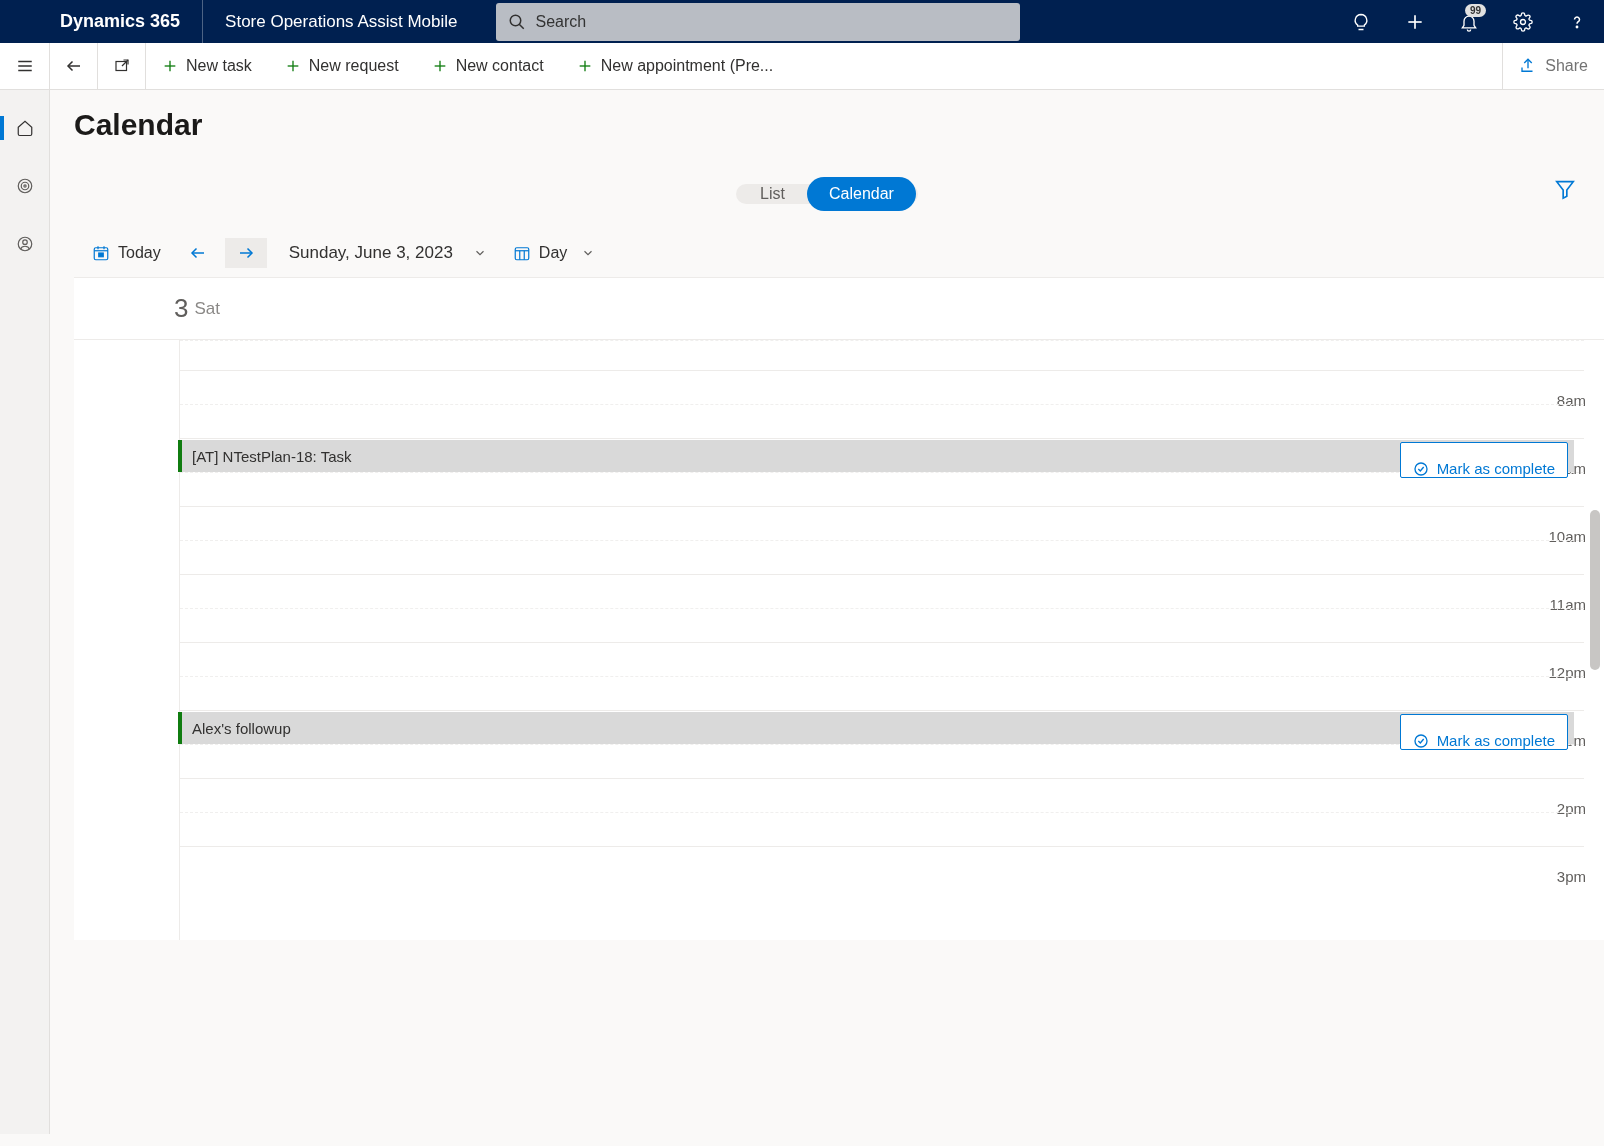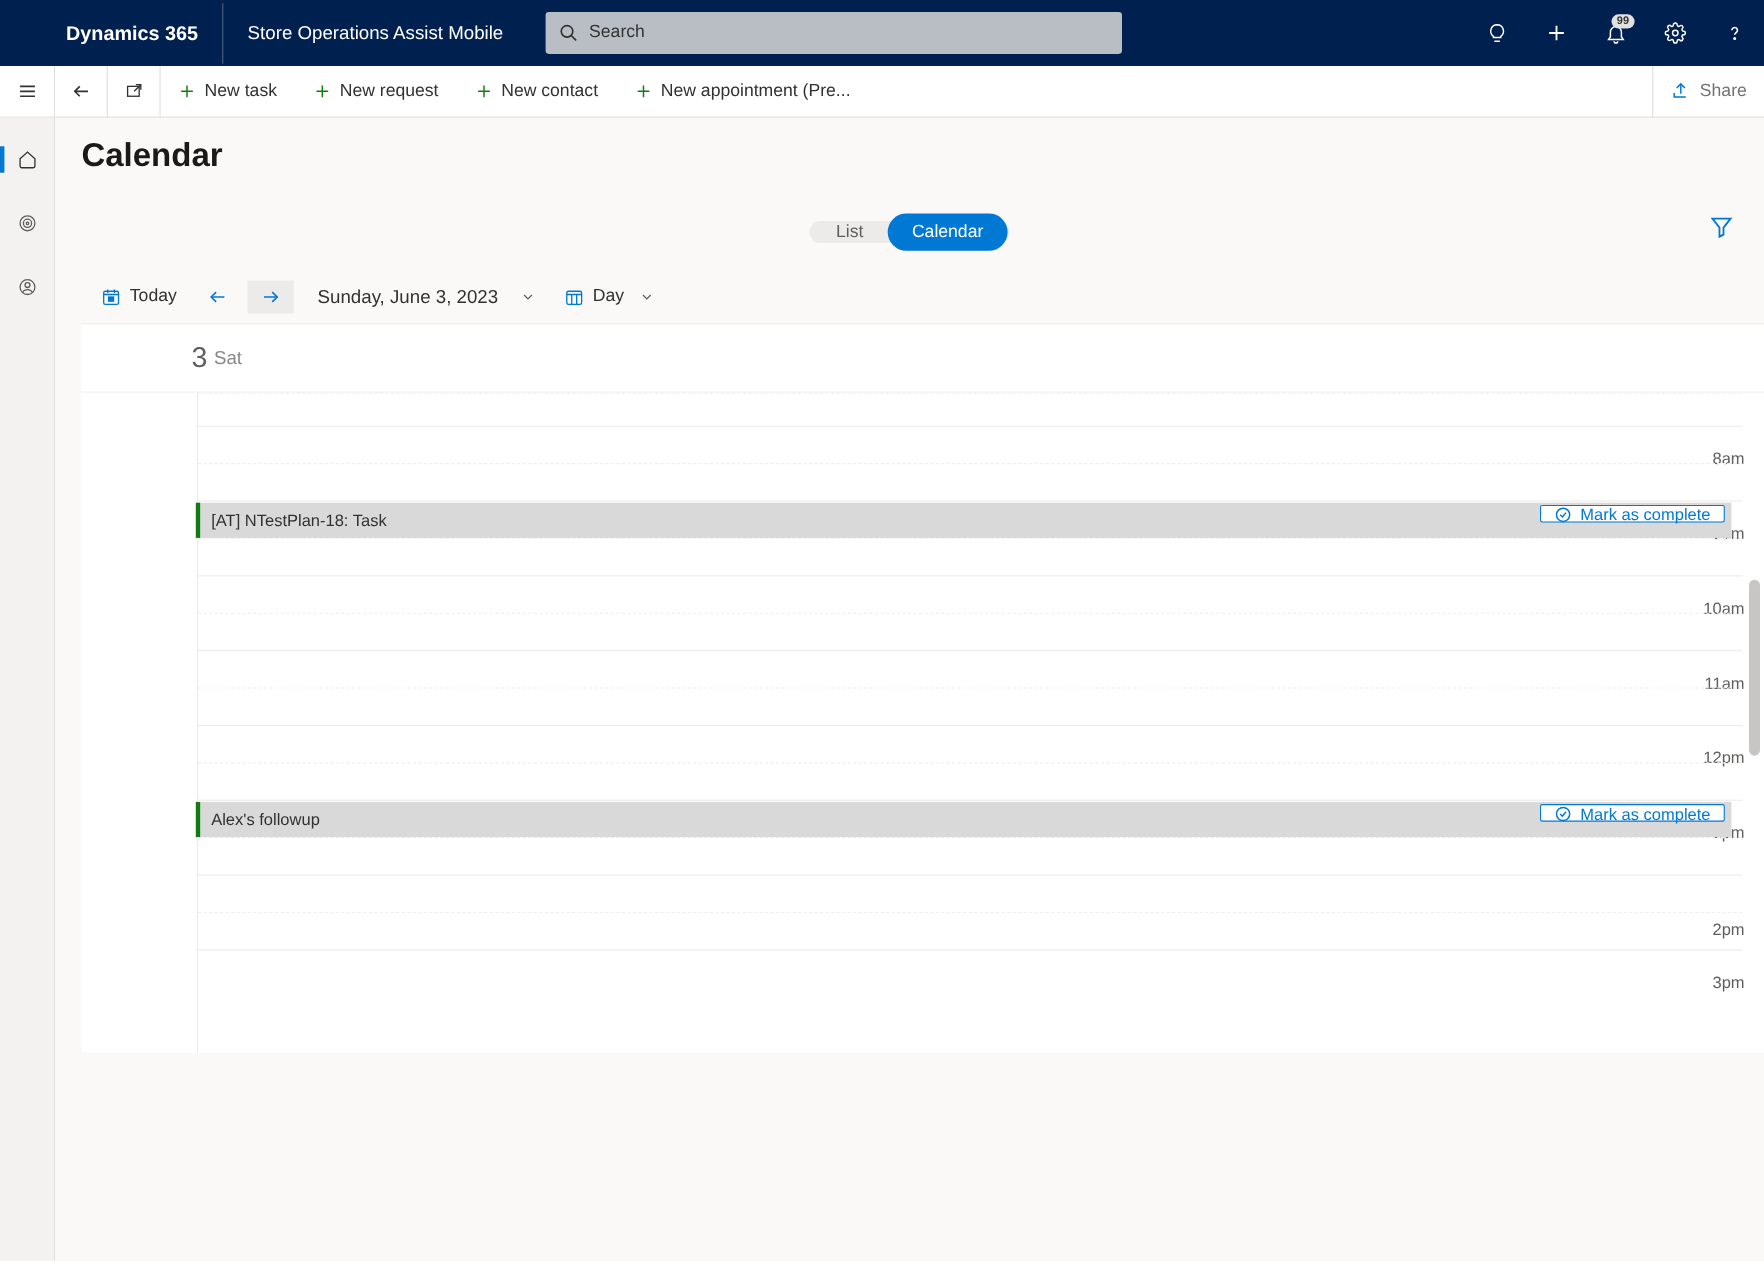--- a/index.html
+++ b/index.html
@@ -9,21 +9,21 @@
       font-family: "Segoe UI", -apple-system, BlinkMacSystemFont, sans-serif;
     }
     html, body {
       width: 1604px;
       height: 1146px;
       overflow: hidden;
       background: #faf9f8;
     }
     
     .top-header {
-      height: 60px;
+      height: 43px;
       background: #002050;
       display: flex;
       align-items: center;
       color: #fff;
       padding-left: 60px;
     }
     .brand {
       font-size: 18px;
       font-weight: 600;
       padding-right: 22px;
@@ -301,26 +301,26 @@
       left: -4px;
       top: 0;
       bottom: 0;
       width: 4px;
       background: #107c10;
     }
     .mark-complete {
       position: absolute;
       right: 6px;
       top: 2px;
-      height: 16px;
+      height: 36px;
       background: #fff;
       border: 1px solid #0078d4;
       color: #0078d4;
       display: flex;
-      align-items: flex-start;
+      align-items: flex-end;
       padding: 0 12px;
       gap: 8px;
       font-size: 15px;
       border-radius: 2px;
       cursor: pointer;
     }
     .scroll-thumb {
       position: absolute;
       right: 4px;
       top: 170px;
@@ -539,21 +539,21 @@
       <div class="hour-line" style="top:234px;"></div>
       <div class="time-label" style="top:256px;">11am</div>
       <div class="half-line" style="top:268px;"></div>
       <div class="hour-line" style="top:302px;"></div>
       <div class="time-label" style="top:324px;">12pm</div>
       <div class="half-line" style="top:336px;"></div>
       <div class="hour-line" style="top:370px;"></div>
       <div class="time-label" style="top:392px;">1pm</div>
       <div class="half-line" style="top:404px;"></div>
       <div class="hour-line" style="top:438px;"></div>
-      <div class="time-label" style="top:460px;margin-top:20px;">2pm</div>
+      <div class="time-label" style="top:460px;">2pm</div>
       <div class="half-line" style="top:472px;"></div>
       <div class="hour-line" style="top:506px;"></div>
       <div class="time-label" style="top:528px;">3pm</div>
 
       <div class="event" style="top:100px;">
         <span>[AT] NTestPlan-18: Task</span>
         <div class="mark-complete">
           <svg width="16" height="16" viewBox="0 0 24 24" fill="none" stroke="#0078d4" stroke-width="2">
               <circle cx="12" cy="12" r="9"></circle>
               <polyline points="8 12 11 15 16 9"></polyline>

